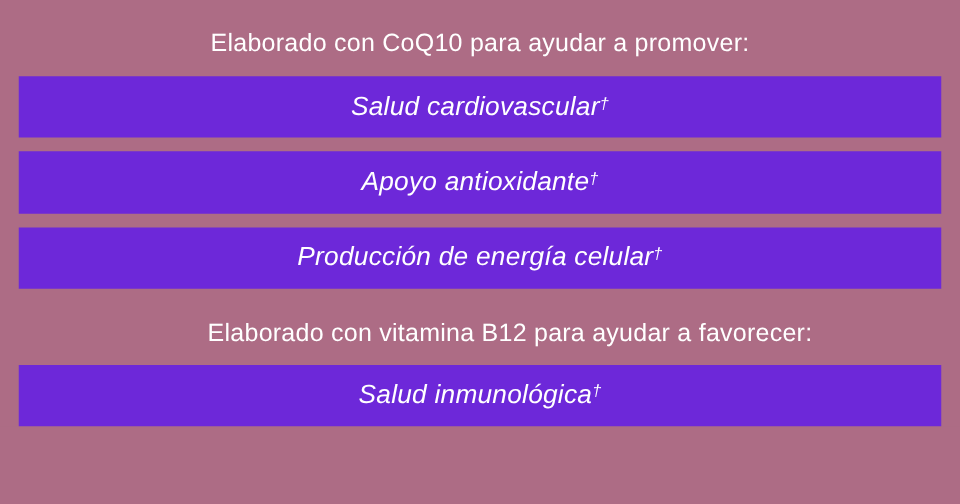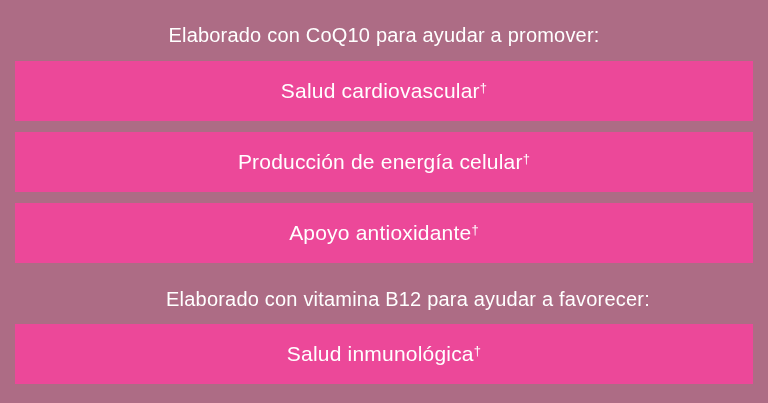--- a/index.html
+++ b/index.html
@@ -8,21 +8,21 @@
   }
   body {
     width: 768px;
     height: 403px;
     background: #ad6c85;
     font-family: "Liberation Sans", sans-serif;
     overflow: hidden;
   }
   .panel {
     width: 768px;
-    height: 403px;
+    height: 341px;
     background: #ad6c85;
     display: flex;
     flex-direction: column;
     align-items: center;
     box-sizing: border-box;
     padding-top: 22px;
   }
   .heading {
     color: #ffffff;
     font-size: 20px;
@@ -36,25 +36,26 @@
     margin-bottom: 13px;
   }
   .heading.second {
     margin-top: 12px;
     margin-bottom: 12px;
     margin-left: 48px;
   }
   .benefit-bar {
     width: 738px;
     height: 60px;
-    background: #ec4899;
+    background: #6d28d9;
     display: flex;
     align-items: center;
     justify-content: center;
     margin-bottom: 11px;
+    font-style: italic;
   }
   .benefit-bar.last {
     margin-bottom: 0;
   }
   .benefit-text {
     color: #ffffff;
     font-size: 21px;
     font-weight: 400;
     letter-spacing: 0.2px;
     text-align: center;
@@ -72,25 +73,25 @@
 
 <div class="panel">
 
   <div class="heading first">Elaborado con CoQ10 para ayudar a promover:</div>
 
   <div class="benefit-bar">
     <div class="benefit-text"><span>Salud cardiovascular</span><span class="dagger">†</span></div>
   </div>
 
   <div class="benefit-bar">
-    <div class="benefit-text"><span>Producción de energía celular</span><span class="dagger">†</span></div>
+    <div class="benefit-text"><span>Apoyo antioxidante</span><span class="dagger">†</span></div>
   </div>
 
   <div class="benefit-bar">
-    <div class="benefit-text"><span>Apoyo antioxidante</span><span class="dagger">†</span></div>
+    <div class="benefit-text"><span>Producción de energía celular</span><span class="dagger">†</span></div>
   </div>
 
   <div class="heading second">Elaborado con vitamina B12 para ayudar a favorecer:</div>
 
   <div class="benefit-bar last">
     <div class="benefit-text"><span>Salud inmunológica</span><span class="dagger">†</span></div>
   </div>
 
 </div>
 

